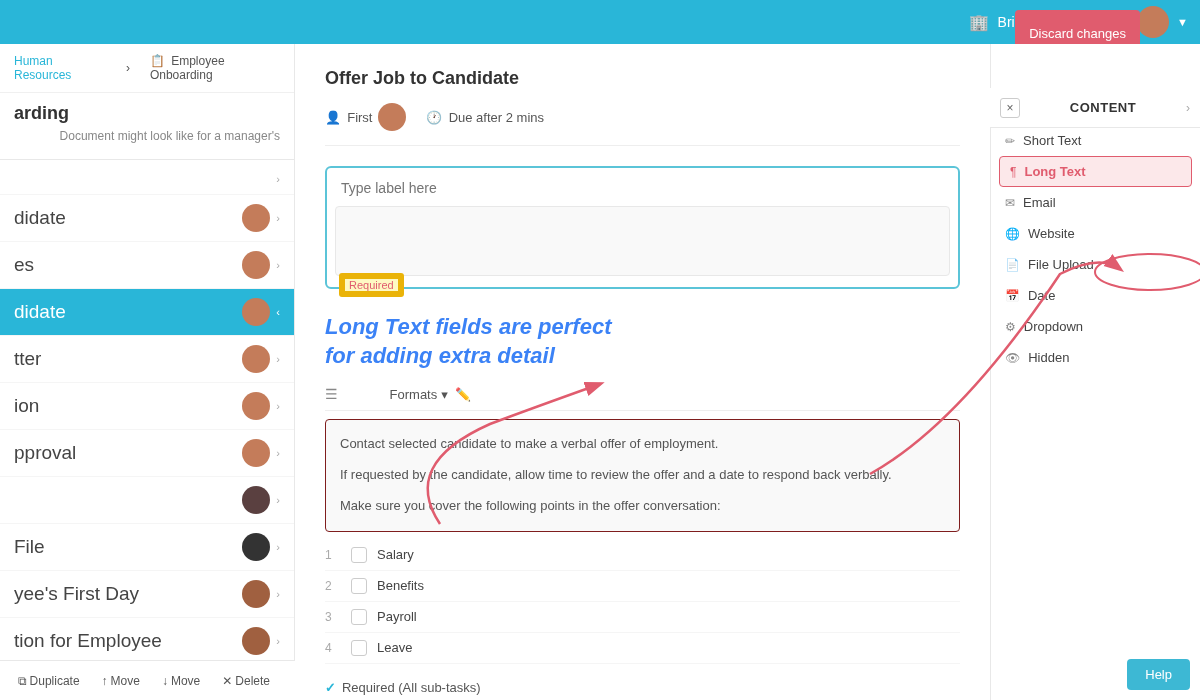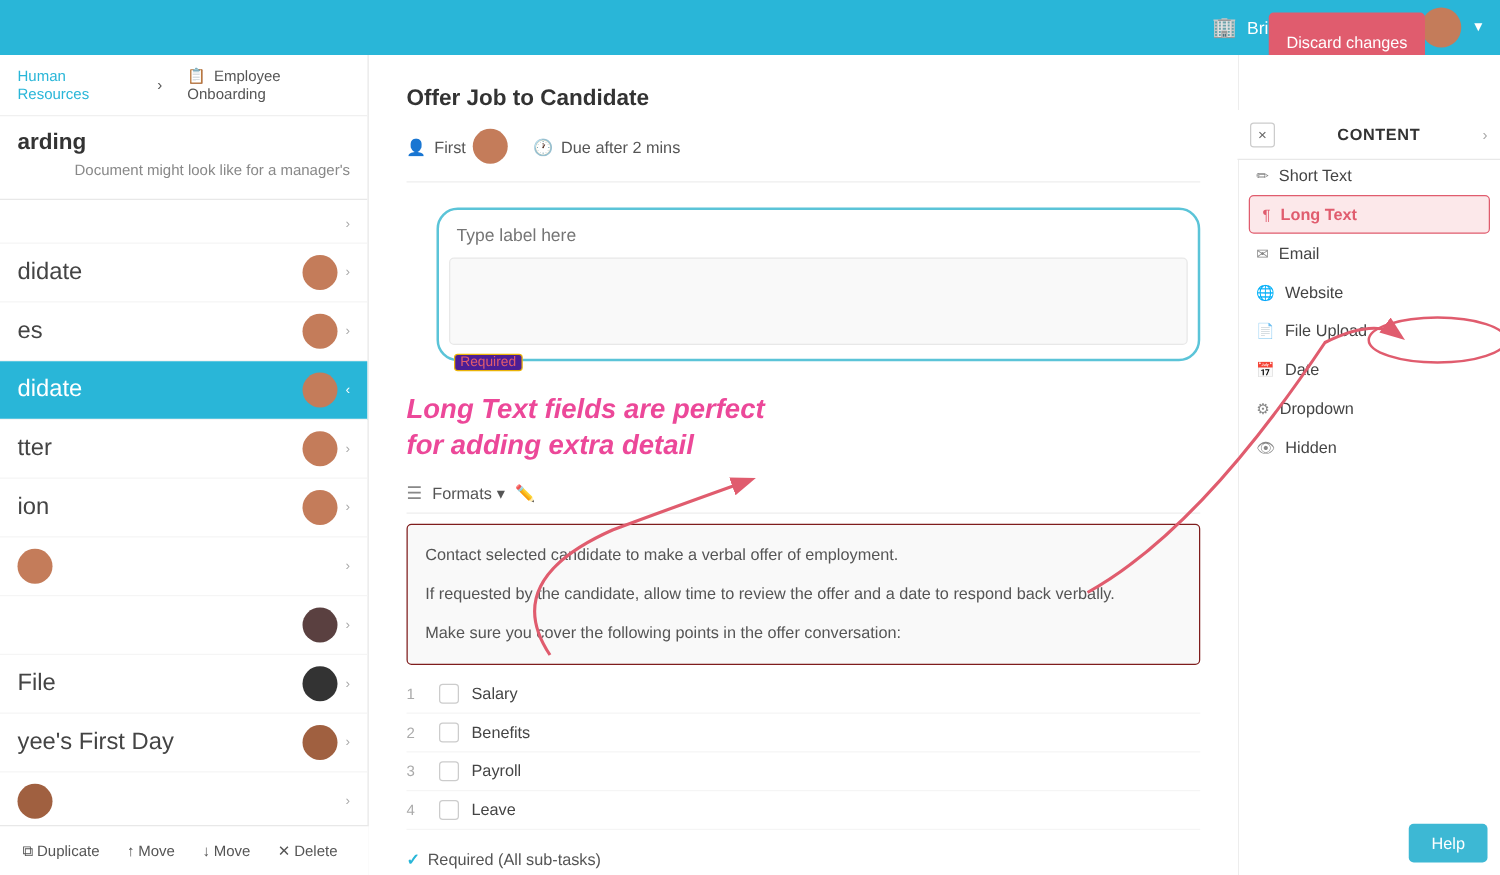--- a/index.html
+++ b/index.html
@@ -176,26 +176,25 @@
     }
     .assign-avatar {
       width: 28px; height: 28px;
       border-radius: 50%;
       background: #c47c5a;
     }
 
     
     .field-container {
       border: 2px solid #5bc4d8;
-      border-radius: 17px;
+      border-radius: 6px;
       padding: 8px;
       margin-bottom: 16px;
       position: relative;
       background: white;
-      margin-left: 24px;
     }
     .field-label-input {
       width: 100%;
       border: none;
       outline: none;
       font-size: 14px;
       color: #999;
       padding: 4px 6px;
       margin-bottom: 6px;
     }
@@ -208,51 +207,51 @@
       padding: 8px;
       font-size: 13px;
       color: #999;
       resize: none;
       font-family: inherit;
     }
     .field-required-badge {
       position: absolute;
       bottom: -10px;
       left: 12px;
-      background: #4c1d95;
+      background: #fef9c3;
       font-size: 11px;
       color: #e05c6e;
       padding: 0 4px;
-      border: 1px solid #eab308;
+      border: 6px solid #eab308;
       border-radius: 3px;
     }
 
     
     .annotation-text {
       font-size: 22px;
       font-weight: 700;
-      color: #ec4899;
+      color: #3b82f6;
       line-height: 1.3;
       margin: 24px 0 16px 0;
       font-style: italic;
     }
 
     
     .task-body-toolbar {
       display: flex;
       align-items: center;
       gap: 8px;
       margin-bottom: 8px;
       padding-bottom: 8px;
       border-bottom: 1px solid #eee;
     }
     .toolbar-icon { color: #888; font-size: 14px; cursor: pointer; }
     .formats-btn {
       display: flex; align-items: center; gap: 4px;
-      font-size: 13px; color: #555; cursor: pointer;
+      font-size: 13px; color: #555; cursor: pointer; margin-left: 44px;
     }
     .edit-icon { color: #888; font-size: 13px; cursor: pointer; }
 
     .task-description {
       background: #f9f9f9;
       border: 1px solid #7f1d1d;
       border-radius: 4px;
       padding: 14px;
       margin-bottom: 8px;
       color: #555;
@@ -451,20 +450,23 @@
 
     <div class="sidebar-item">
       <div class="item-left">
         <span class="item-label">ion</span>
       </div>
       <div class="item-avatar" style="background:#c47c5a;"></div>
       <span class="item-chevron" style="margin-left:6px;">›</span>
     </div>
 
     <div class="sidebar-item">
+      <div class="item-left">
+        <span class="item-label">pproval</span>
+      </div>
       <div class="item-avatar" style="background:#c47c5a;"></div>
       <span class="item-chevron" style="margin-left:6px;">›</span>
     </div>
 
     <div class="sidebar-item">
       <div class="item-left"></div>
       <div class="item-avatar dark" style="background:#5a4040;"></div>
       <span class="item-chevron" style="margin-left:6px;">›</span>
     </div>
 
@@ -478,20 +480,23 @@
 
     <div class="sidebar-item">
       <div class="item-left">
         <span class="item-label">yee's First Day</span>
       </div>
       <div class="item-avatar" style="background:#a06040;"></div>
       <span class="item-chevron" style="margin-left:6px;">›</span>
     </div>
 
     <div class="sidebar-item">
+      <div class="item-left">
+        <span class="item-label">tion for Employee</span>
+      </div>
       <div class="item-avatar" style="background:#a06040;"></div>
       <span class="item-chevron" style="margin-left:6px;">›</span>
     </div>
 
   </div>
 
   <div class="main-content">
     <div class="task-title">Offer Job to Candidate</div>
 
     <div class="task-meta">

